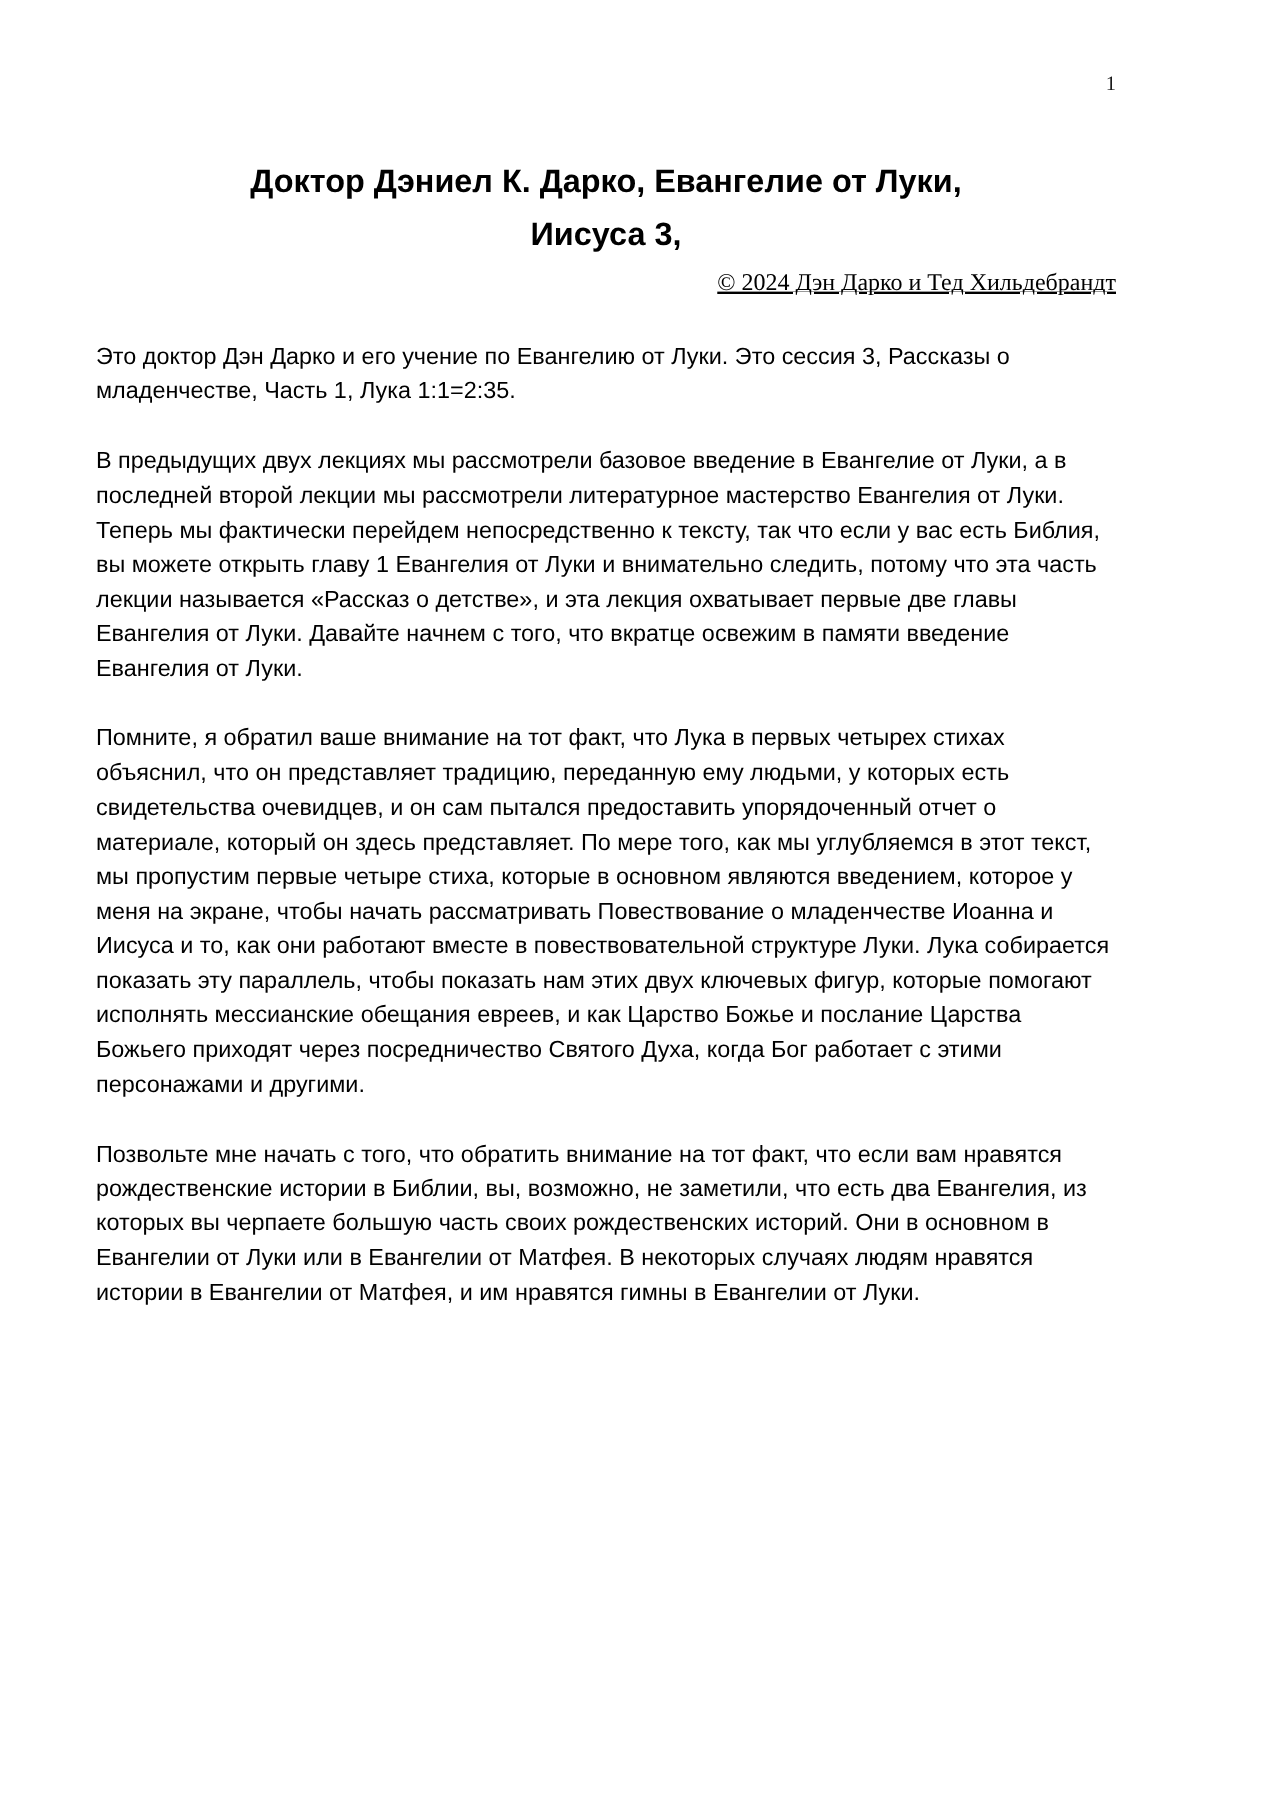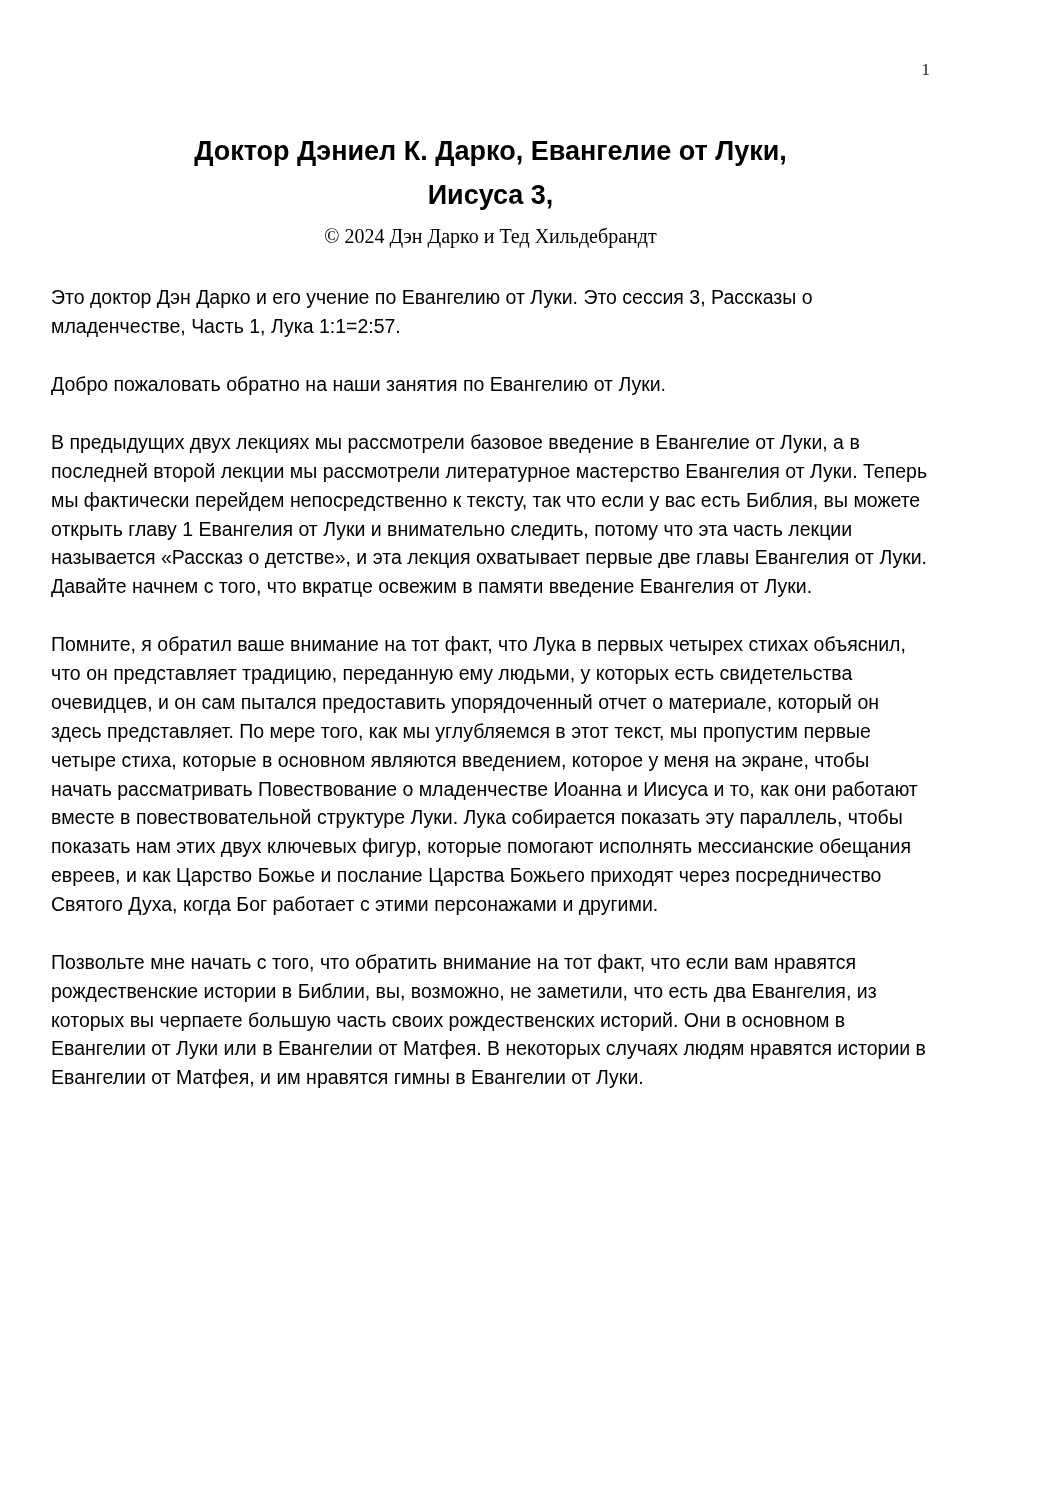--- a/index.html
+++ b/index.html
@@ -18,42 +18,43 @@
   }
   .page-number {
     position: absolute;
     top: 60px;
     right: 128px;
     font-family: "Liberation Serif", serif;
     font-size: 17px;
     color: #1a1a1a;
   }
   .content {
-    padding: 130px 128px 60px 51px;
+    padding: 130px 128px 60px 80px;
     box-sizing: border-box;
   }
   .doc-title {
     margin: 0 0 6px 0;
     text-align: center;
     font-family: "Liberation Sans", sans-serif;
     font-weight: bold;
     font-size: 27px;
     line-height: 1.62;
     color: #000000;
   }
   .doc-title .title-line {
     display: block;
   }
   .copyright-line {
-    text-align: center;
+    text-align: right;
     font-family: "Liberation Serif", serif;
     font-size: 20px;
     line-height: 1.3;
     margin: 0 0 34px 0;
     color: #000000;
+    text-decoration: underline;
   }
   .body-text p {
     margin: 0 0 29px 0;
     font-size: 19.5px;
     line-height: 1.48;
     text-align: left;
     color: #000000;
   }
 </style>
 </head>
@@ -66,21 +67,20 @@
   <div class="content">
 
     <h1 class="doc-title">
       <span class="title-line">Доктор Дэниел К. Дарко, Евангелие от Луки,</span>
       <span class="title-line">Иисуса 3,</span>
     </h1>
 
     <div class="copyright-line">© 2024 Дэн Дарко и Тед Хильдебрандт</div>
 
     <div class="body-text">
-      <p>Это доктор Дэн Дарко и его учение по Евангелию от Луки. Это сессия 3, Рассказы о младенчестве, Часть 1, Лука 1:1=2:57.</p>
-      <p>Добро пожаловать обратно на наши занятия по Евангелию от Луки.</p>
+      <p>Это доктор Дэн Дарко и его учение по Евангелию от Луки. Это сессия 3, Рассказы о младенчестве, Часть 1, Лука 1:1=2:35.</p>
       <p>В предыдущих двух лекциях мы рассмотрели базовое введение в Евангелие от Луки, а в последней второй лекции мы рассмотрели литературное мастерство Евангелия от Луки. Теперь мы фактически перейдем непосредственно к тексту, так что если у вас есть Библия, вы можете открыть главу 1 Евангелия от Луки и внимательно следить, потому что эта часть лекции называется «Рассказ о детстве», и эта лекция охватывает первые две главы Евангелия от Луки. Давайте начнем с того, что вкратце освежим в памяти введение Евангелия от Луки.</p>
       <p>Помните, я обратил ваше внимание на тот факт, что Лука в первых четырех стихах объяснил, что он представляет традицию, переданную ему людьми, у которых есть свидетельства очевидцев, и он сам пытался предоставить упорядоченный отчет о материале, который он здесь представляет. По мере того, как мы углубляемся в этот текст, мы пропустим первые четыре стиха, которые в основном являются введением, которое у меня на экране, чтобы начать рассматривать Повествование о младенчестве Иоанна и Иисуса и то, как они работают вместе в повествовательной структуре Луки. Лука собирается показать эту параллель, чтобы показать нам этих двух ключевых фигур, которые помогают исполнять мессианские обещания евреев, и как Царство Божье и послание Царства Божьего приходят через посредничество Святого Духа, когда Бог работает с этими персонажами и другими.</p>
       <p>Позвольте мне начать с того, что обратить внимание на тот факт, что если вам нравятся рождественские истории в Библии, вы, возможно, не заметили, что есть два Евангелия, из которых вы черпаете большую часть своих рождественских историй. Они в основном в Евангелии от Луки или в Евангелии от Матфея. В некоторых случаях людям нравятся истории в Евангелии от Матфея, и им нравятся гимны в Евангелии от Луки.</p>
     </div>
 
   </div>
 </div>
 
 </body></html>

